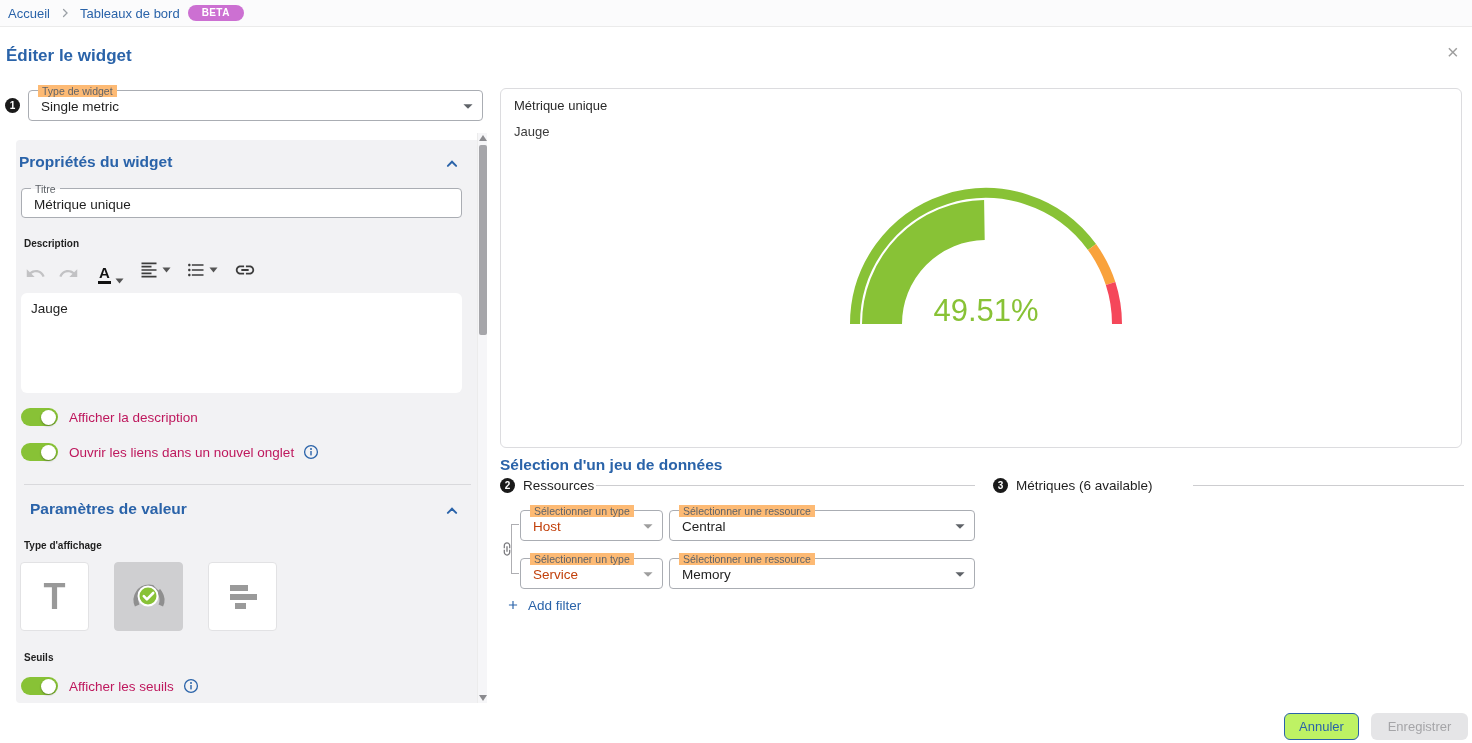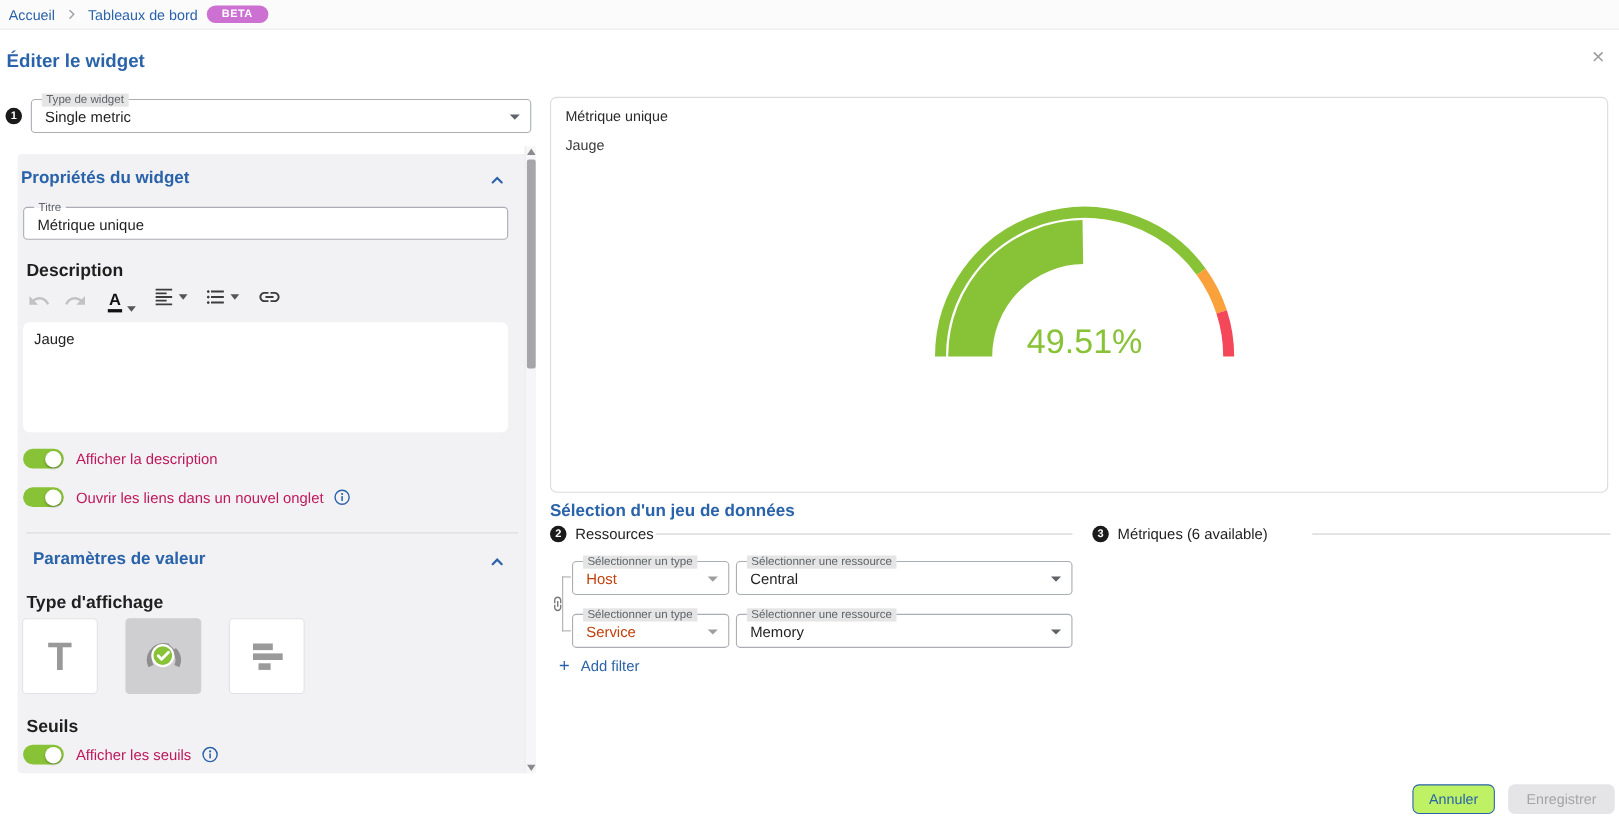--- a/index.html
+++ b/index.html
@@ -11,33 +11,33 @@
   .crumbbar{left:0;top:0;width:1472px;height:27px;background:#fbfbfc;border-bottom:1px solid #ebebeb;display:flex;align-items:center;padding-left:8px;gap:8px}
   .crumb{color:var(--primary-blue,#2A63A9);font-size:13px;cursor:pointer;text-decoration:none}
   .chip{background:var(--beta-bg,#CC70D2);color:#fff;font-size:10px;font-weight:bold;letter-spacing:.4px;padding:3px 14px;border-radius:10px;line-height:1}
 
   .page-title{color:var(--primary-blue,#2A63A9);font-size:17px;font-weight:bold}
   .close{color:#9e9e9e;font-size:20px;line-height:1;cursor:pointer}
 
   .step{width:15px;height:15px;border-radius:50%;background:#1a1a1a;color:#fff;font-size:10px;font-weight:bold;display:flex;align-items:center;justify-content:center;line-height:1}
 
   .msel{border:1px solid #aaadb3;border-radius:4px;background:#fff;cursor:pointer}
-  .msel .lab{position:absolute;top:-6px;left:9px;padding:0 4px;font-size:10.5px;color:#5f6368;background:#e5e5e5;line-height:1.15;white-space:nowrap}
+  .msel .lab{position:absolute;top:-6px;left:9px;padding:0 4px;font-size:10.5px;color:#5f6368;background:#fdba74;line-height:1.15;white-space:nowrap}
   .msel .val{display:block;padding:8px 30px 0 12px;font-size:13.5px;color:#1f1f1f;white-space:nowrap;overflow:hidden}
   .msel .dd{position:absolute;right:3px;top:4px}
   .msel .dd path{fill:#5f6368}
   .msel.dis .val{color:#c2410c}
   .msel.dis .dd path{fill:#9e9e9e}
   .msel.focus{border:2px solid var(--primary-blue,#2A63A9)}
   .msel.focus .lab{color:var(--primary-blue,#2A63A9);top:-7px}
   .msel.graybg .lab{background:linear-gradient(180deg,var(--panel-bg,#F2F2F4) 52%,#fff 52%)}
 
   .panel{background:var(--panel-bg,#F2F2F4);border-radius:4px}
   .sechead{color:var(--primary-blue,#2A63A9);font-size:15.5px;font-weight:bold}
-  .blabel{font-size:16px;font-weight:bold;color:#1f1f1f}
+  .blabel{font-size:10px;font-weight:bold;color:#1f1f1f}
   .txtbox{background:#fff;border-radius:6px;font-size:13.5px;color:#222;padding:8px 10px;cursor:text}
 
   .trow{display:flex;align-items:center;gap:11px}
   .switch{position:relative;width:37px;height:18px;border-radius:9px;background:var(--green,#88C236);display:inline-block;cursor:pointer;flex:0 0 auto}
   .switch .knob{position:absolute;left:20px;top:1.5px;width:15px;height:15px;border-radius:50%;background:#fff;box-shadow:0 1px 2px rgba(0,0,0,.35)}
   .tlabel{font-size:13.5px;color:#be185d}
 
   .toolbar{display:flex;align-items:center;height:28px}
   .tbtn{display:flex;align-items:flex-end;justify-content:center;height:28px;cursor:pointer}
   .acolor{font-size:15px;font-weight:bold;color:#111;border-bottom:3px solid #111;line-height:1.1;padding:0 1px}

